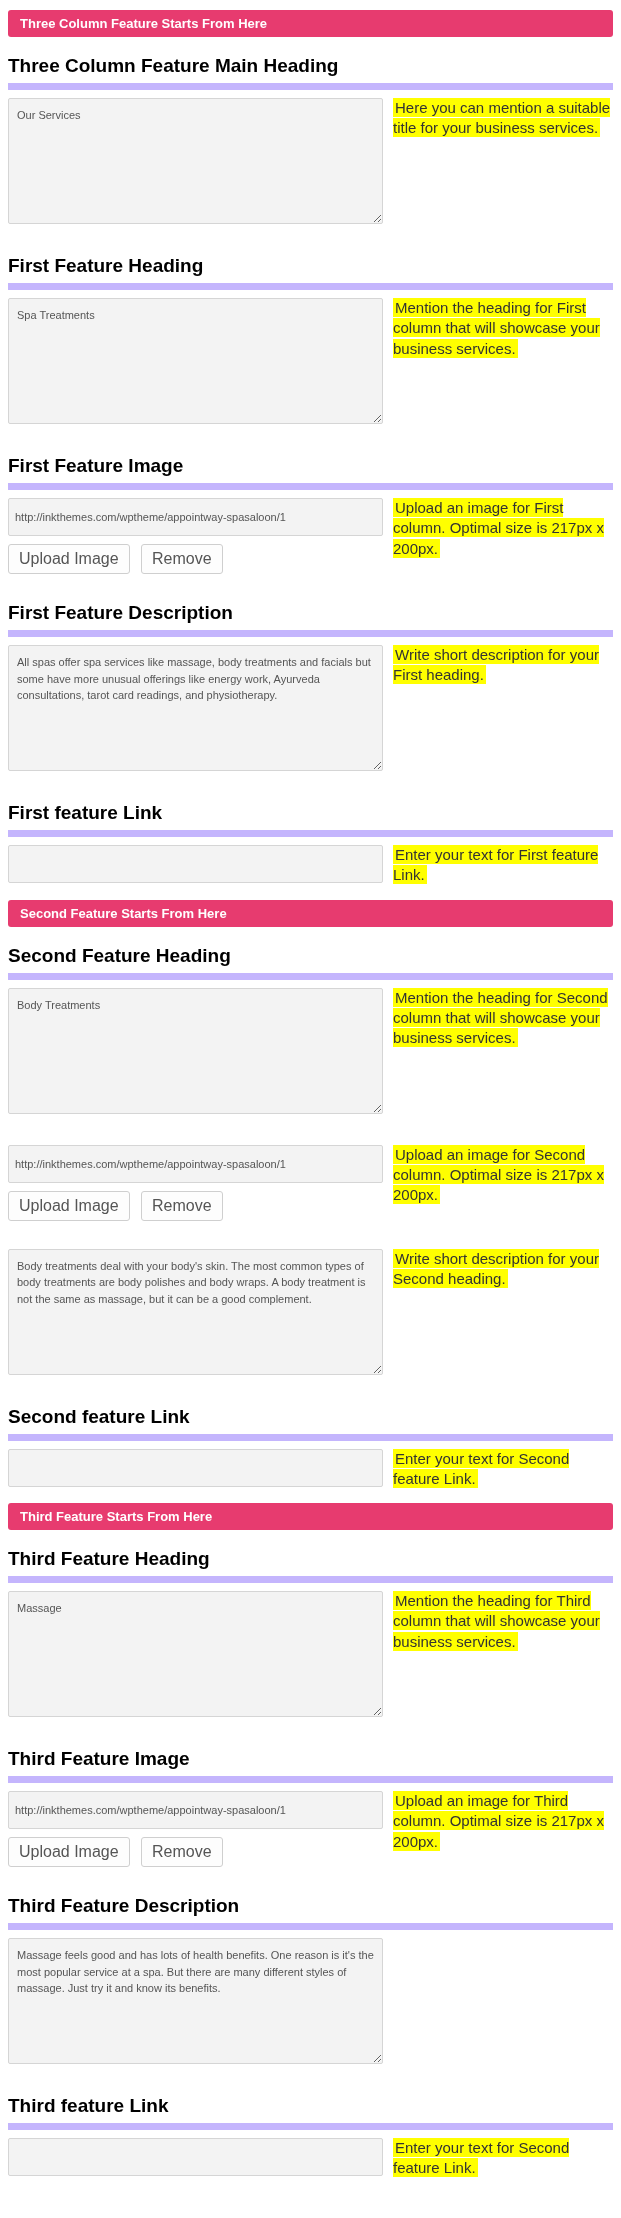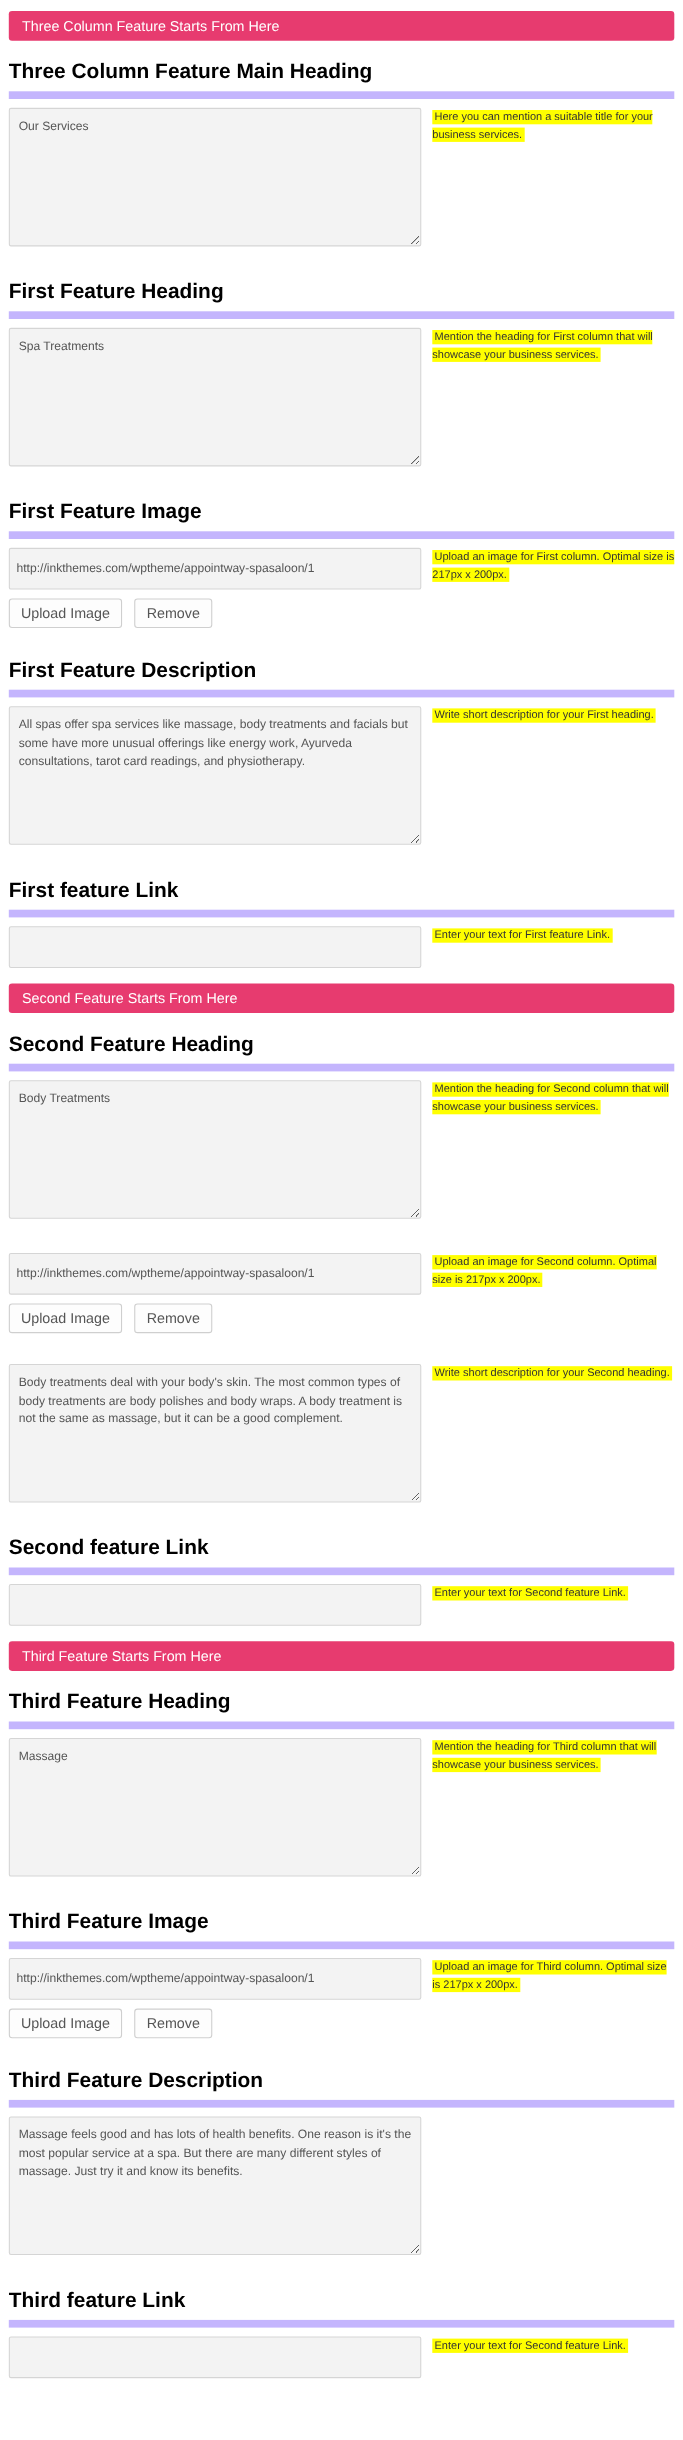--- a/index.html
+++ b/index.html
@@ -13,21 +13,21 @@
     width: 621px;
     font-size: 12px;
     color: #333;
   }
   .wrap {
     padding: 6px 8px 20px 8px;
   }
   .section-header {
     background: #e73b6f;
     color: #fff;
-    font-weight: normal;
+    font-weight: bold;
     font-size: 13px;
     padding: 6px 12px;
     border-radius: 3px;
     margin: 4px 0 18px 0;
   }
   .field-label {
     font-weight: bold;
     font-size: 19px;
     color: #000000;
     padding-bottom: 6px;
@@ -40,21 +40,21 @@
   }
   .left {
     width: 375px;
     margin-right: 10px;
   }
   .right {
     flex: 1;
   }
   .hint {
     background: #ffff00;
-    font-size: 10px;
+    font-size: 15px;
     line-height: 1.35;
     color: #333;
     padding: 1px 2px;
     display: inline;
   }
   textarea {
     width: 100%;
     height: 126px;
     resize: vertical;
     font-family: Liberation Sans, sans-serif;
@@ -75,21 +75,21 @@
     border-radius: 2px;
     background: #f3f3f3;
     color: #555;
     height: 26px;
   }
   .btnrow {
     margin-top: 8px;
   }
   button.small {
     font-family: "Lucida Grande", "Lucida Sans Unicode", Arial, sans-serif;
-    font-size: 13px;
+    font-size: 16px;
     padding: 5px 10px;
     border: 1px solid #cfcfcf;
     border-radius: 3px;
     background: #fdfdfd;
     color: #555;
     cursor: pointer;
     margin-right: 8px;
   }
 </style>
 </head>

